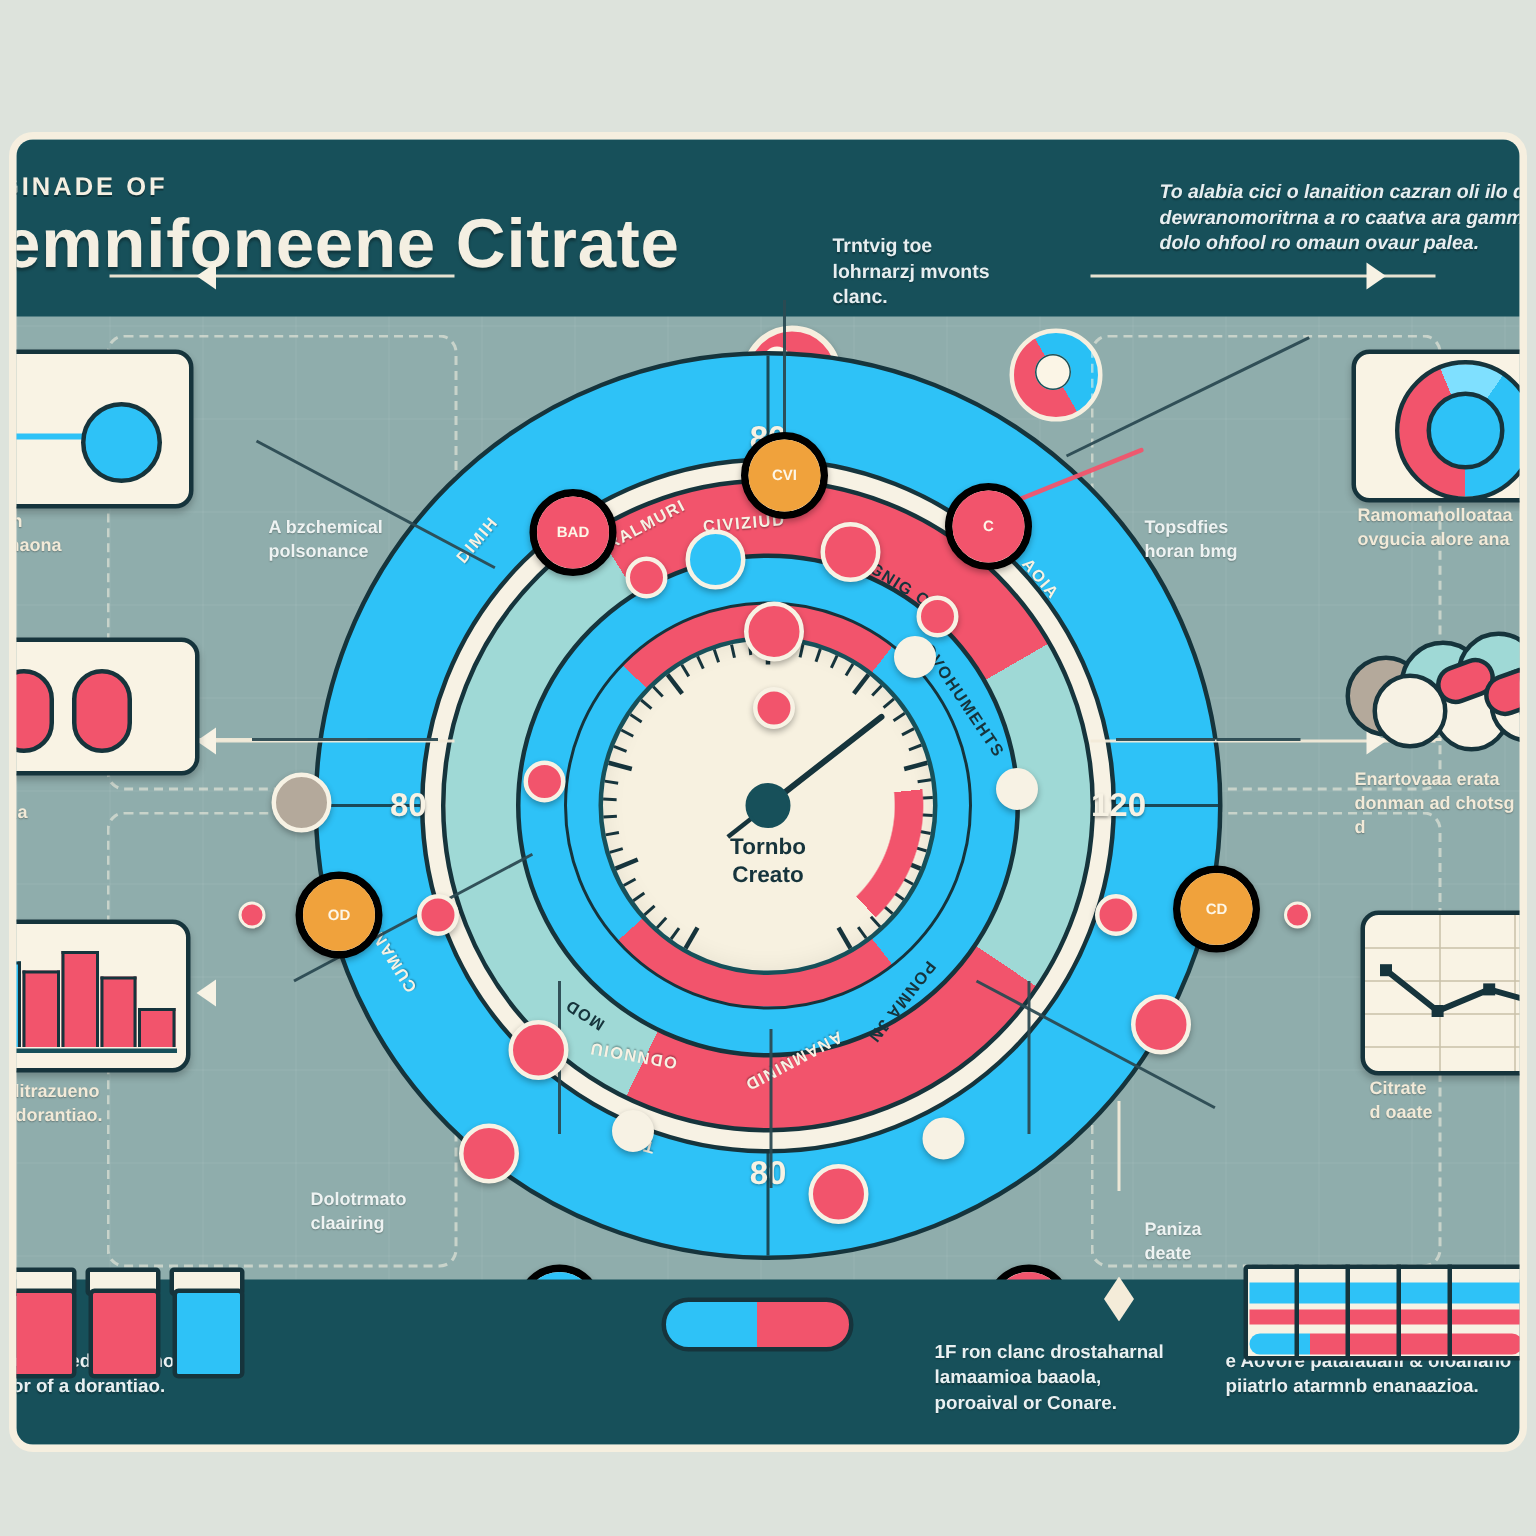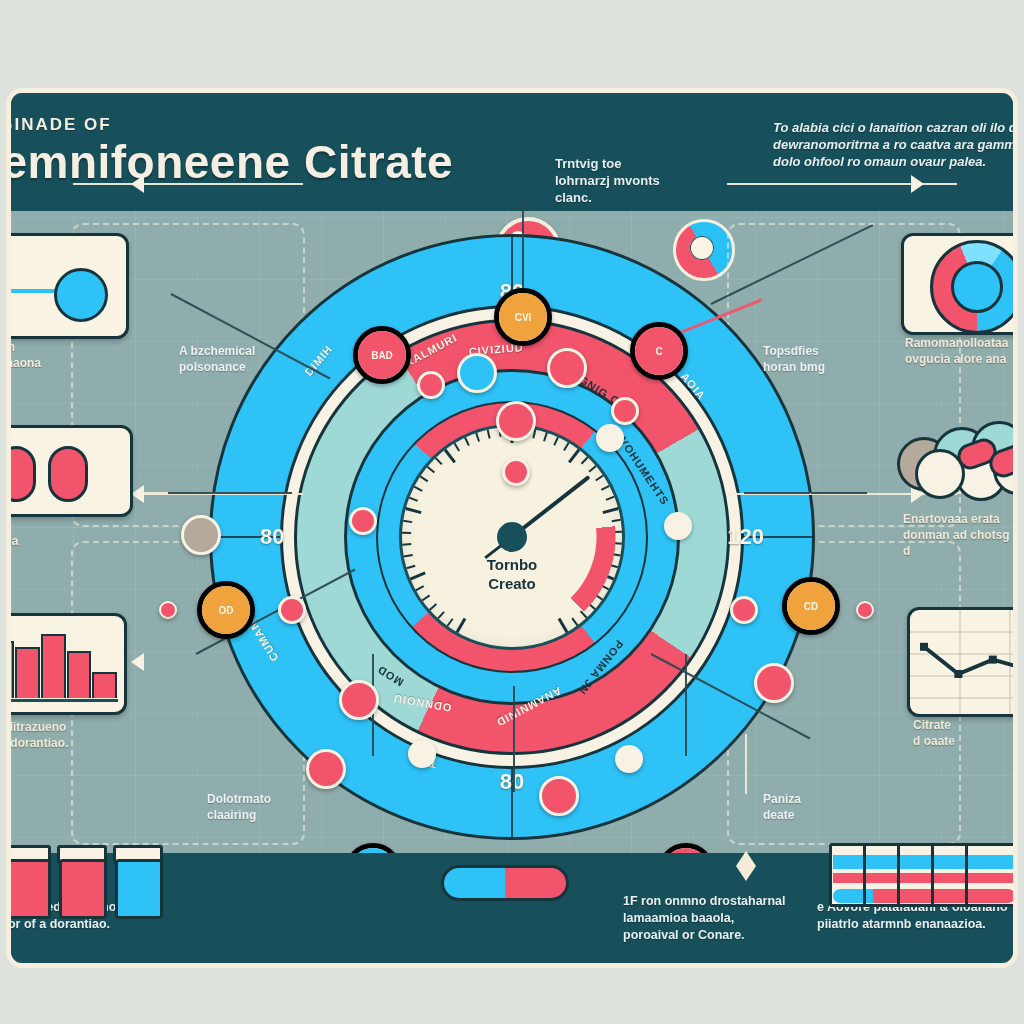--- a/index.html
+++ b/index.html
@@ -552,21 +552,21 @@
           <div class="node med red" style="left: 763px; top: 472px;"></div>
           <div class="node sm red" style="left: 505px; top: 261px;"></div>
         </div>
       <div id="node-caps">
           <div class="node-cap" style="left: 168px; top: 132px; white-space: pre-line;">A bzchemical
 polsonance</div>
           <div class="node-cap" style="left: 752px; top: 132px; white-space: pre-line;">Topsdfies
 horan bmg</div>
           <div class="node-cap" style="left: 196px; top: 580px; white-space: pre-line;">Dolotrmato
 claairing</div>
-          <div class="node-cap" style="left: 752px; top: 580px; white-space: pre-line;">Paniza
+          <div class="node-cap" style="left: 752px; top: 600px; white-space: pre-line;">Paniza
 deate</div>
         </div>
 
       <div class="card" style="left:-88px;top:22px;width:200px;height:100px;">
 
         <div style="position:absolute;left:62px;top:53px;width:70px;height:4px;background:#2ec2f7;"></div>
         <div style="position:absolute;left:128px;top:32px;width:48px;height:48px;border-radius:50%;background:#2ec2f7;border:3px solid #16343c;"></div>
       </div>
       <div class="side-cap" style="left:-82px;top:128px;white-space:pre-line;">uboloaring ean
 mbanzand conaona</div>
@@ -638,21 +638,21 @@
             </g>
         </svg>
       </div>
       <div class="side-cap" style="left:902px;top:506px;white-space:pre-line;">Citrate
 d oaate</div>
     </div>
 
     <div class="footer">
       <div class="foot-item" style="left:-44px;top:46px;white-space:pre-line;">e Enartoraaa editrazueno
 axglottor of a dorantiao.</div>
-      <div class="foot-item" style="left:612px;top:40px;white-space:pre-line;">1F ron onmno drostaharnal
+      <div class="foot-item" style="left:612px;top:40px;white-space:pre-line;">1F ron clanc drostaharnal
 lamaamioa baaola,
 poroaival or Conare.</div>
       <div class="foot-item" style="left:806px;top:46px;white-space:pre-line;">e Aovore patafauanl &amp; oloanano
 piiatrlo atarmnb enanaazioa.</div>
     </div>
 
     <div class="foot-icon" style="left:-10px;top:752px;">
       <div class="vial-cap" style="left:0;top:0;width:44px;height:13px;"></div>
       <div class="vial" style="left:2px;top:14px;width:42px;height:54px;background:#f2546c;"></div>
       <div class="vial-cap" style="left:56px;top:0;width:44px;height:13px;"></div>

